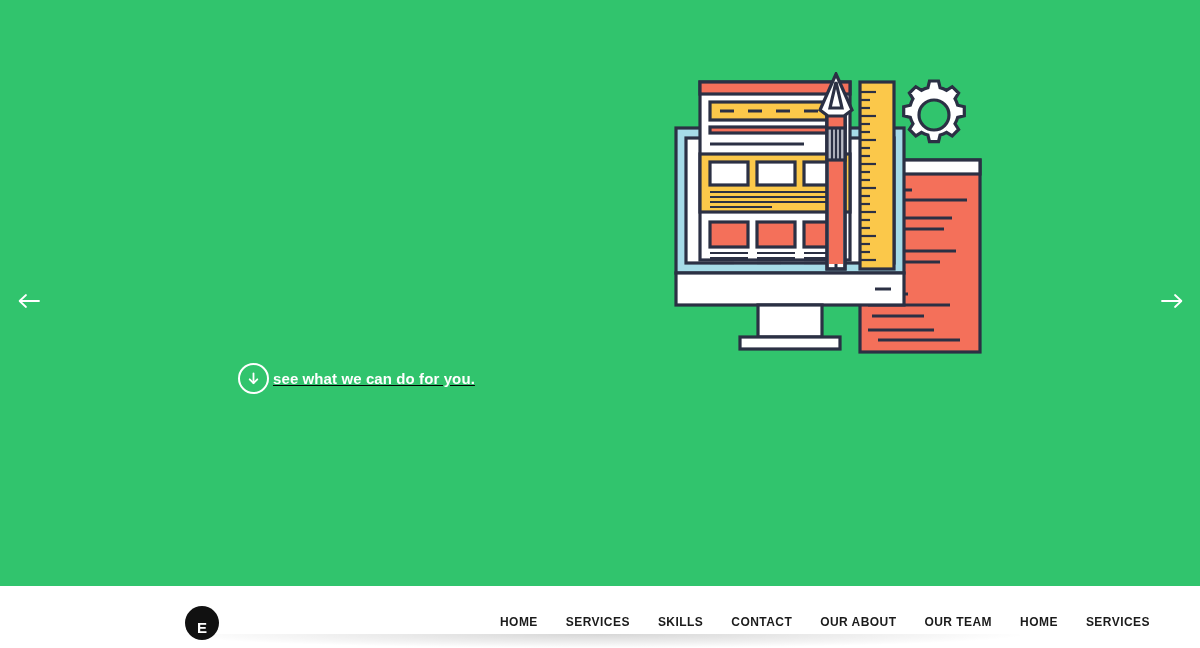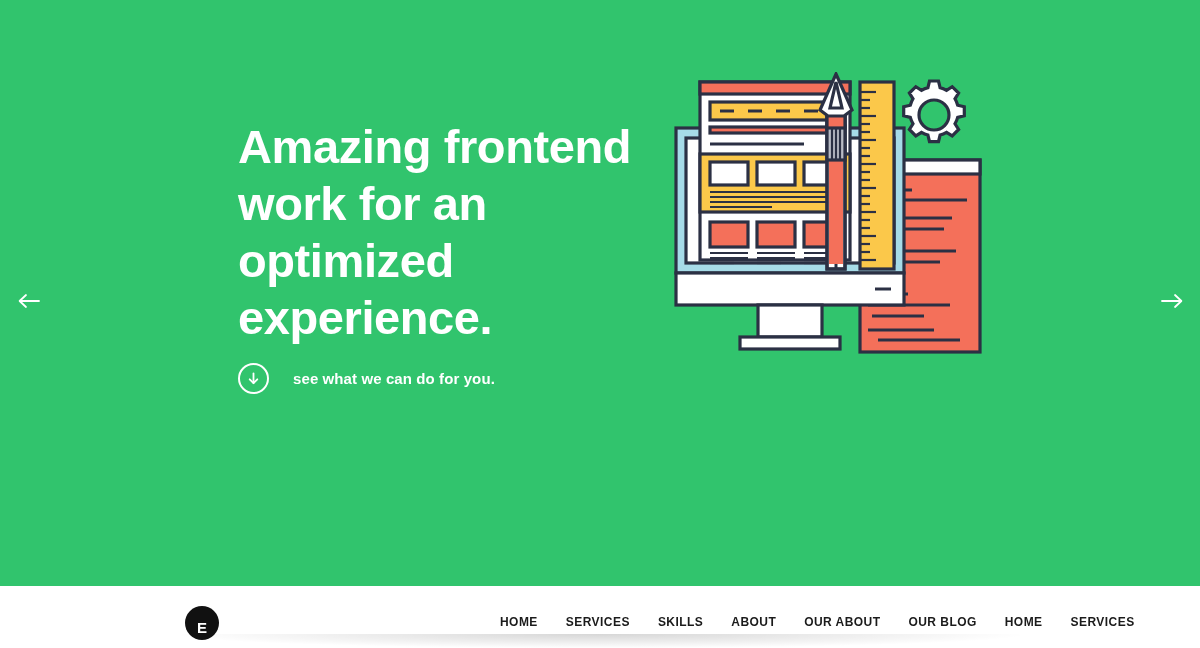--- a/index.html
+++ b/index.html
@@ -47,21 +47,22 @@
     color: #ffffff;
     letter-spacing: -0.4px;
   }
 
   .subline {
     position: absolute;
     left: 238px;
     top: 363px;
     display: flex;
     align-items: center;
-    gap: 24px;
+    gap: 4px;
+    text-decoration: underline;
   }
 
   .circle-arrow {
     width: 31px;
     height: 31px;
     border: 2px solid #ffffff;
     border-radius: 50%;
     display: flex;
     align-items: center;
     justify-content: center;
@@ -164,21 +165,20 @@
   .nav-item:last-child { padding-right: 0; }
 </style>
 </head>
 <body>
 
 <div id="page">
 
   <section class="hero">
     <div class="hero-inner">
 
-      <h1 class="headline">Amazing frontend work for an optimized experience.</h1>
 
       <div class="subline">
         <span class="circle-arrow">
           <svg width="15" height="15" viewBox="0 0 15 15" aria-hidden="true">
             <g stroke="#ffffff" stroke-width="1.8" fill="none" stroke-linecap="round" stroke-linejoin="round">
               <line x1="7.5" y1="2.4" x2="7.5" y2="12"></line>
               <polyline points="3.7,8.3 7.5,12.2 11.3,8.3"></polyline>
             </g>
           </svg>
         </span>
@@ -361,20 +361,20 @@
   </nav>
 
   <div class="logo">
     <span class="logo-letter">E</span>
   </div>
 
   <div class="nav-menu">
     <a class="nav-item" href="#">HOME</a>
     <a class="nav-item" href="#">SERVICES</a>
     <a class="nav-item" href="#">SKILLS</a>
-    <a class="nav-item" href="#">ABOUT</a>
+    <a class="nav-item" href="#">CONTACT</a>
     <a class="nav-item" href="#">OUR ABOUT</a>
-    <a class="nav-item" href="#">OUR BLOG</a>
+    <a class="nav-item" href="#">OUR TEAM</a>
     <a class="nav-item" href="#">HOME</a>
     <a class="nav-item" href="#">SERVICES</a>
   </div>
 
 </div>
 
 </body></html>

